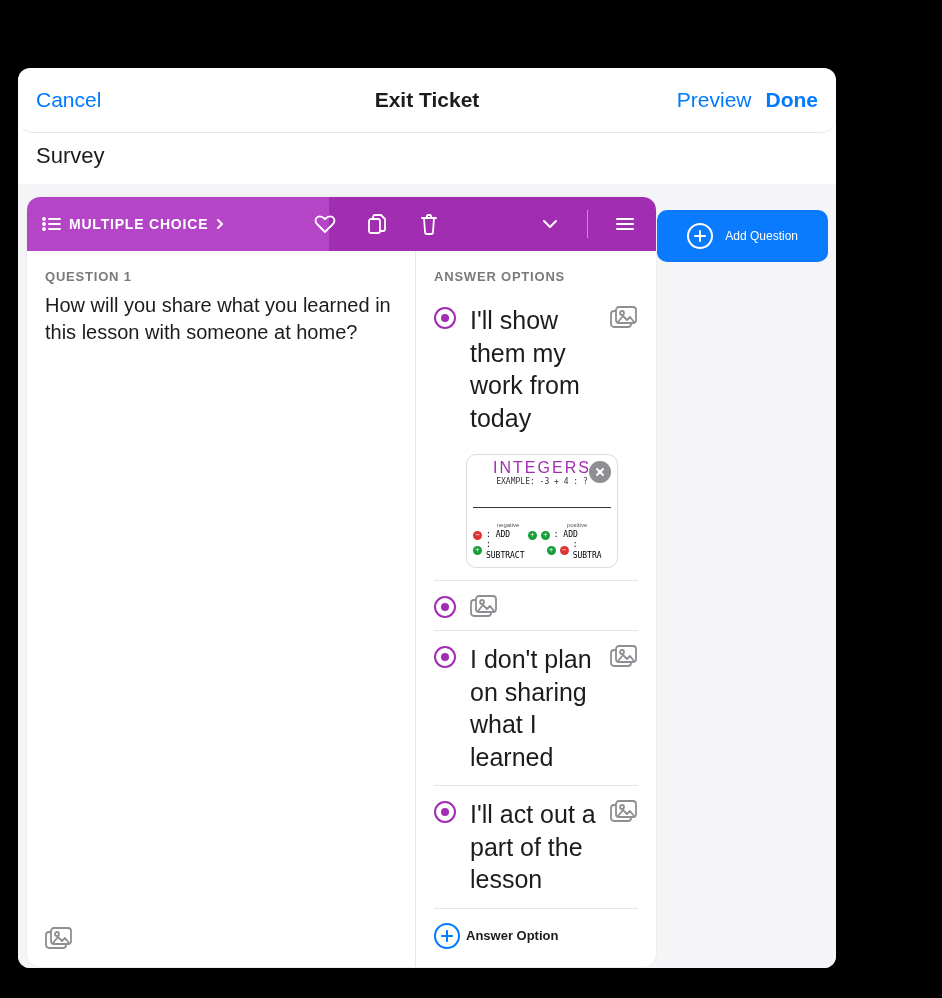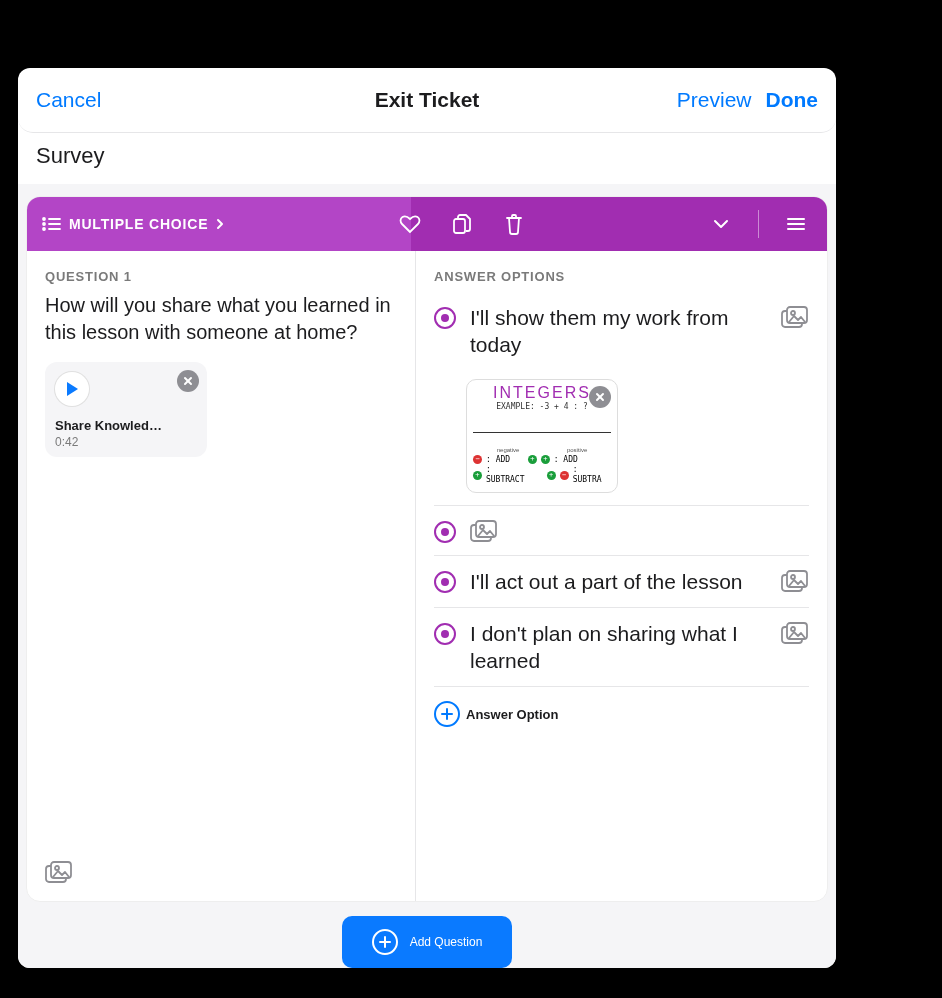--- a/index.html
+++ b/index.html
@@ -57,21 +57,21 @@
   .link-btn.bold{font-weight:600;}
 
   
   .survey-row{
     padding:10px 18px 14px 18px;
     border-bottom:1px solid transparent;
   }
   .survey-row .txt{font-size:22px;color:var(--black);}
 
   
-  .card-wrap{padding:12px 8px 0 8px; flex:1; display:flex; flex-direction:column; min-height:0; background:var(--grey-bg);}
+  .card-wrap{padding:12px 8px 0 8px; flex:1; display:flex; flex-direction:row; min-height:0; background:var(--grey-bg);}
   .card{
     background:#fff;
     border-radius:14px;
     border:1px solid #eee;
     overflow:hidden;
     display:flex;
     flex-direction:column;
     flex:1;
     min-height:0;
   }
@@ -132,21 +132,21 @@
     display:flex;align-items:flex-start;gap:14px;
     padding:12px 0;
     border-bottom:1px solid var(--grey-light);
   }
   .opt:last-of-type{border-bottom:none;}
   .radio{
     width:18px;height:18px;border-radius:50%;border:2px solid var(--purple);
     display:flex;align-items:center;justify-content:center;flex:none;margin-top:3px;
   }
   .radio::after{content:"";width:8px;height:8px;border-radius:50%;background:var(--purple);}
-  .opt-text{flex:1;font-size:21px;line-height:1.3;color:var(--black);}
+  .opt-text{flex:1;font-size:25px;line-height:1.3;color:var(--black);}
   .opt .media-btn{margin-top:2px;}
 
   .opt-thumb{
     margin:8px 0 2px 32px;
     width:150px;height:112px;
     border-radius:10px;
     background:#fff;
     border:1px solid #ddd;
     position:relative;
     overflow:hidden;
@@ -286,39 +286,20 @@
           </span>
         </div>
       </div>
 
       <div class="cbody">
 
         <div class="col q">
           <div class="label">QUESTION 1</div>
           <div class="q-text">How will you share what you learned in this lesson with someone at home?</div>
 
-          <div class="media-chip">
-            <div class="play">
-              <span>
-                <svg width="14" height="16" viewBox="0 0 14 16">
-                    <polygon points="2,1 13,8 2,15" fill="#0a7aff"></polygon>
-                  </svg>
-              </span>
-            </div>
-            <div class="xbtn">
-              <span>
-                <svg width="10" height="10" viewBox="0 0 10 10" stroke="#fff" stroke-width="2" stroke-linecap="round">
-                    <line x1="2" y1="2" x2="8" y2="8"></line>
-                    <line x1="8" y1="2" x2="2" y2="8"></line>
-                  </svg>
-              </span>
-            </div>
-            <div class="mname">Share Knowled…</div>
-            <div class="mtime">0:42</div>
-          </div>
 
           <div class="q-spacer"></div>
           <div class="q-foot">
             <span class="media-btn">
               <span>
                 <svg width="28" height="22" viewBox="0 0 28 22" stroke="#8e8e93" stroke-width="1.8" fill="none" stroke-linejoin="round">
                     <rect x="1" y="5" width="20" height="16" rx="3"></rect>
                     <rect x="6" y="1" width="20" height="16" rx="3" fill="#fff"></rect>
                     <circle cx="12" cy="7" r="2"></circle>
                     <path d="M8 16 l5-6 4 4 3-3 4 5"></path>
@@ -379,36 +360,36 @@
                     <rect x="6" y="1" width="20" height="16" rx="3" fill="#fff"></rect>
                     <circle cx="12" cy="7" r="2"></circle>
                     <path d="M8 16 l5-6 4 4 3-3 4 5"></path>
                   </svg>
               </span>
             </span>
           </div>
 
           <div class="opt">
             <div class="radio"></div>
-            <div class="opt-text">I'll act out a part of the lesson</div>
+            <div class="opt-text">I don't plan on sharing what I learned</div>
             <span class="media-btn">
               <span>
                 <svg width="28" height="22" viewBox="0 0 28 22" stroke="#8e8e93" stroke-width="1.8" fill="none" stroke-linejoin="round">
                     <rect x="1" y="5" width="20" height="16" rx="3"></rect>
                     <rect x="6" y="1" width="20" height="16" rx="3" fill="#fff"></rect>
                     <circle cx="12" cy="7" r="2"></circle>
                     <path d="M8 16 l5-6 4 4 3-3 4 5"></path>
                   </svg>
               </span>
             </span>
           </div>
 
           <div class="opt">
             <div class="radio"></div>
-            <div class="opt-text">I don't plan on sharing what I learned</div>
+            <div class="opt-text">I'll act out a part of the lesson</div>
             <span class="media-btn">
               <span>
                 <svg width="28" height="22" viewBox="0 0 28 22" stroke="#8e8e93" stroke-width="1.8" fill="none" stroke-linejoin="round">
                     <rect x="1" y="5" width="20" height="16" rx="3"></rect>
                     <rect x="6" y="1" width="20" height="16" rx="3" fill="#fff"></rect>
                     <circle cx="12" cy="7" r="2"></circle>
                     <path d="M8 16 l5-6 4 4 3-3 4 5"></path>
                   </svg>
               </span>
             </span>

